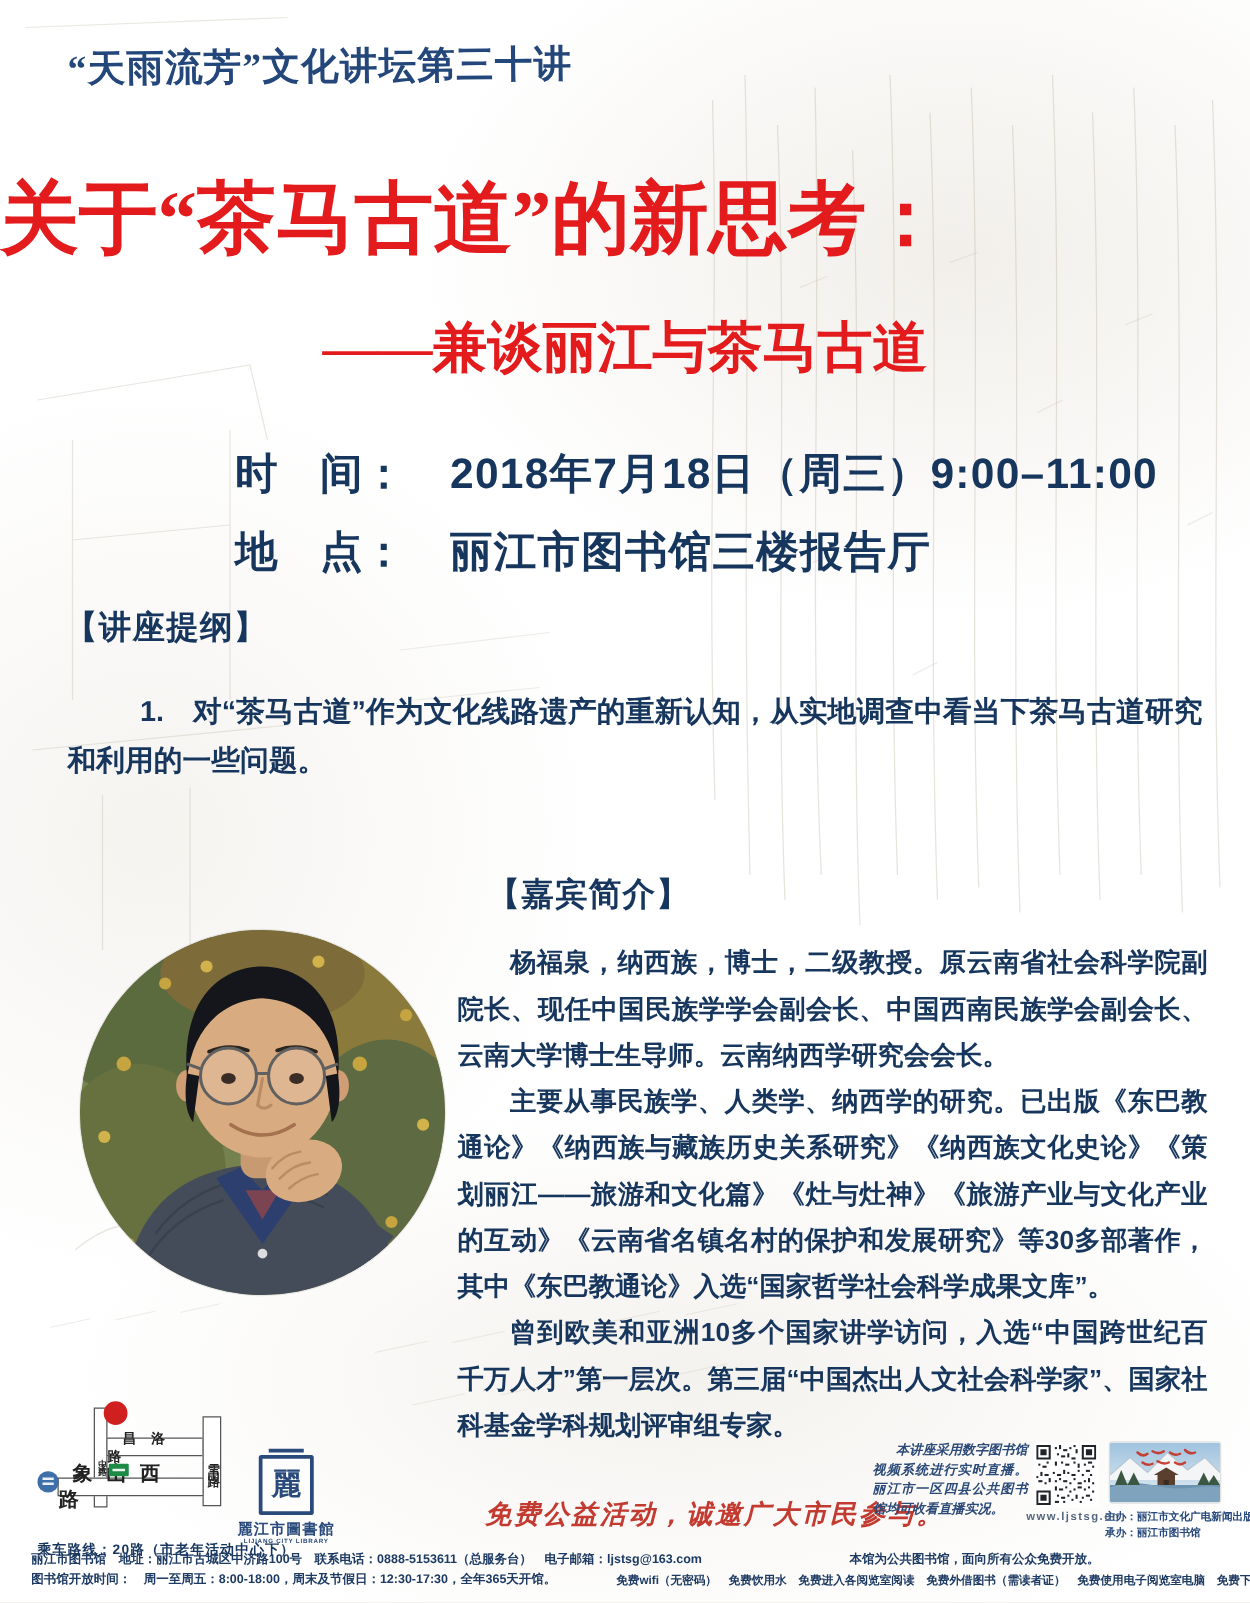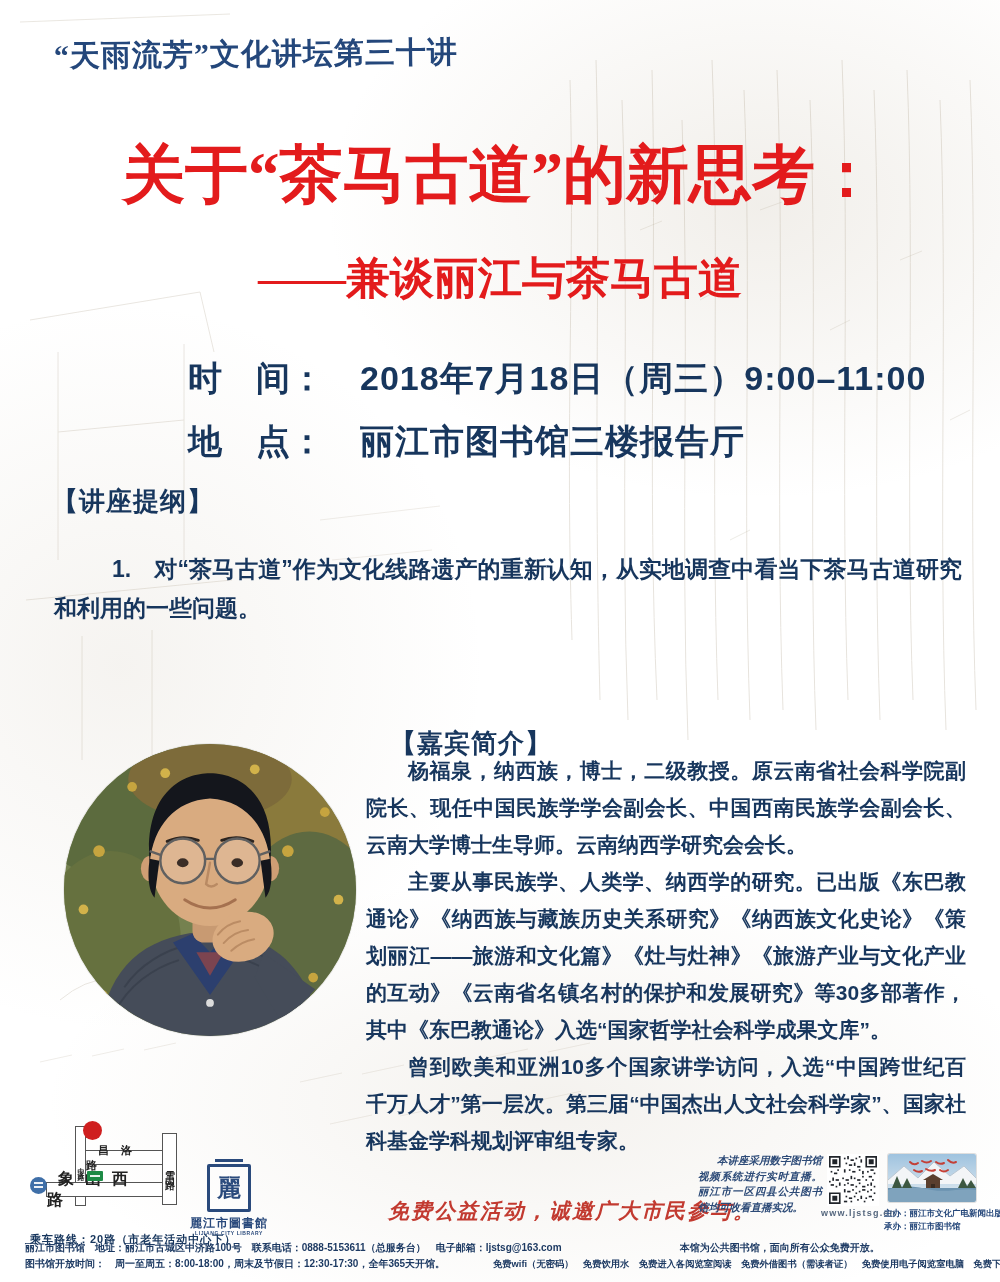--- a/index.html
+++ b/index.html
@@ -6,32 +6,32 @@
   .poster{position:relative;width:1000px;height:1282px;margin:0 auto;overflow:hidden;
     background:#ffffff;font-family:"Liberation Sans",sans-serif;}
   .bg-wash{position:absolute;inset:0;pointer-events:none;background:
     radial-gradient(620px 420px at 76% 16%, rgba(186,173,150,.20), transparent 70%),
     radial-gradient(520px 520px at 12% 52%, rgba(186,173,150,.14), transparent 70%),
     radial-gradient(720px 320px at 55% 86%, rgba(186,173,150,.16), transparent 70%);}
   .sketch{position:absolute;inset:0;pointer-events:none;}
 
   .tagline{position:absolute;left:54px;top:36px;font:bold 30px/1.2 "Liberation Serif",serif;
     color:#24477b;letter-spacing:1px;transform:rotate(-.6deg);}
-  .main-title{position:absolute;left:0;width:100%;top:142px;text-align:center;
+  .main-title{position:absolute;left:0;width:100%;top:142px;
     font:900 63px/1.05 "Liberation Serif",serif;color:#e31b1c;}
   .subtitle{position:absolute;left:0;width:100%;top:256px;text-align:center;
     font:900 44px/1.05 "Liberation Serif",serif;color:#e31b1c;}
 
   .info{position:absolute;left:188px;top:356px;color:#17365d;font-weight:bold;font-size:34px;}
   .info-row{display:flex;margin-bottom:17px;}
   .info-value{margin-left:36px;letter-spacing:1px;}
 
   .section-heading{position:absolute;color:#17365d;font-weight:bold;font-size:26px;letter-spacing:1px;}
   .h-outline{left:52px;top:484px;}
-  .h-guest{left:390px;top:726px;}
+  .h-guest{left:390px;top:698px;}
 
   .outline{position:absolute;left:54px;top:550px;width:908px;color:#17365d;
     font-size:23px;font-weight:bold;line-height:39px;text-align:justify;}
   .outline p{margin:0 0 8px;text-indent:58px;}
 
   .photo{position:absolute;left:64px;top:744px;width:292px;height:292px;border-radius:50%;
     overflow:hidden;box-shadow:0 0 0 1px rgba(0,0,0,.08);}
   .photo svg{display:block;width:100%;height:100%;}
 
   .bio{position:absolute;left:366px;top:752px;width:600px;color:#17365d;

